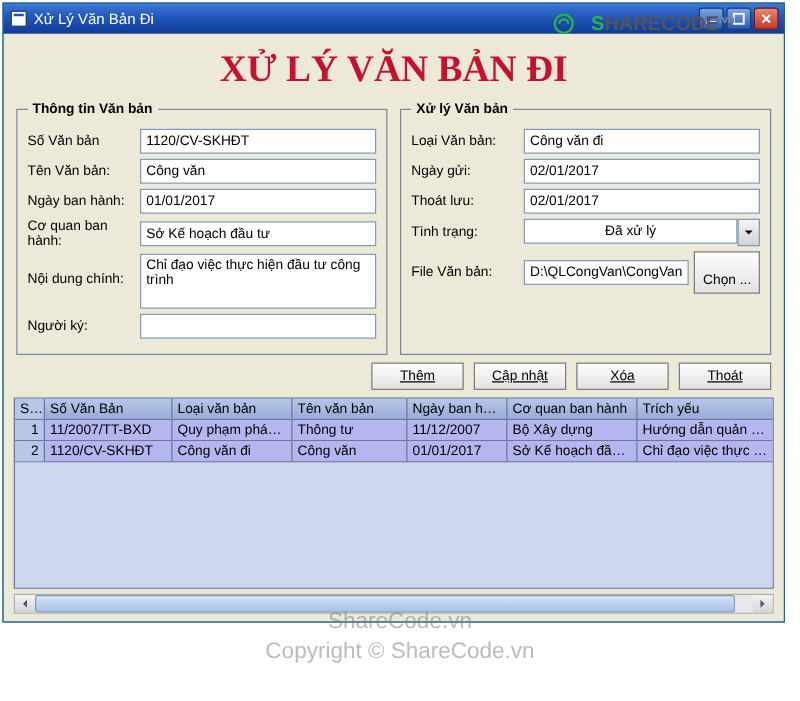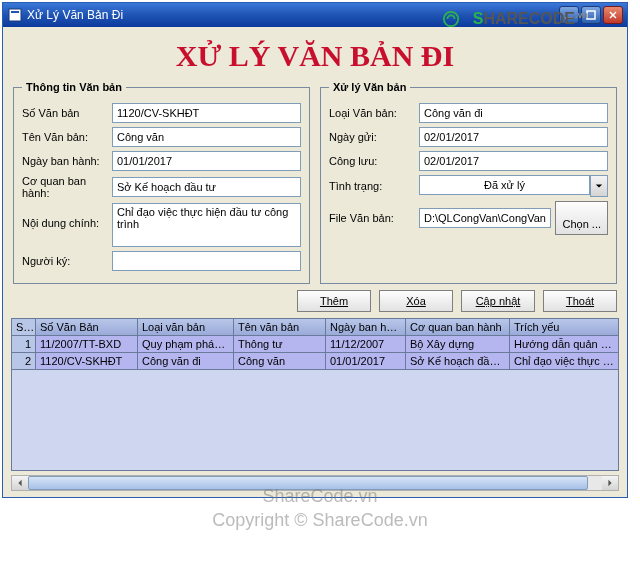--- a/index.html
+++ b/index.html
@@ -317,21 +317,21 @@
         <legend>Xử lý Văn bản</legend>
         <div class="field-row">
           <label>Loại Văn bản:</label>
           <input type="text" value="Công văn đi" style="">
         </div>
         <div class="field-row">
           <label>Ngày gửi:</label>
           <input type="text" value="02/01/2017" style="">
         </div>
         <div class="field-row">
-          <label>Công lưu:</label>
+          <label>Thoát lưu:</label>
           <input type="text" value="02/01/2017" style="">
         </div>
         <div class="field-row">
           <label>Tình trạng:</label>
           <div class="combo">
             <input type="text" style="text-align: center;" value="Đã xử lý">
             <div class="arrow">
                 <svg viewBox="0 0 10 10">
                   <path d="M1 3 L5 7 L9 3 Z" fill="#000"></path>
                 </svg>
@@ -341,22 +341,22 @@
         <div class="field-row">
           <label>File Văn bản:</label>
           <input type="text" value="D:\QLCongVan\CongVanDi\Cong va" style="">
           <button type="button" class="btn-small">Chọn ...</button>
         </div>
       </fieldset>
     </div>
 
     <div class="buttons-row">
       <button type="button"><span>Thêm</span></button>
+      <button type="button"><span>Cập nhật</span></button>
       <button type="button"><span>Xóa</span></button>
-      <button type="button"><span>Cập nhật</span></button>
       <button type="button"><span>Thoát</span></button>
     </div>
 
     <div class="grid">
       <div class="grid-row grid-header">
         <div class="grid-cell c-stt">STT</div>
         <div class="grid-cell c-sovb">Số Văn Bản</div>
         <div class="grid-cell c-loai">Loại văn bản</div>
         <div class="grid-cell c-ten">Tên văn bản</div>
         <div class="grid-cell c-ngay">Ngày ban hành</div>

